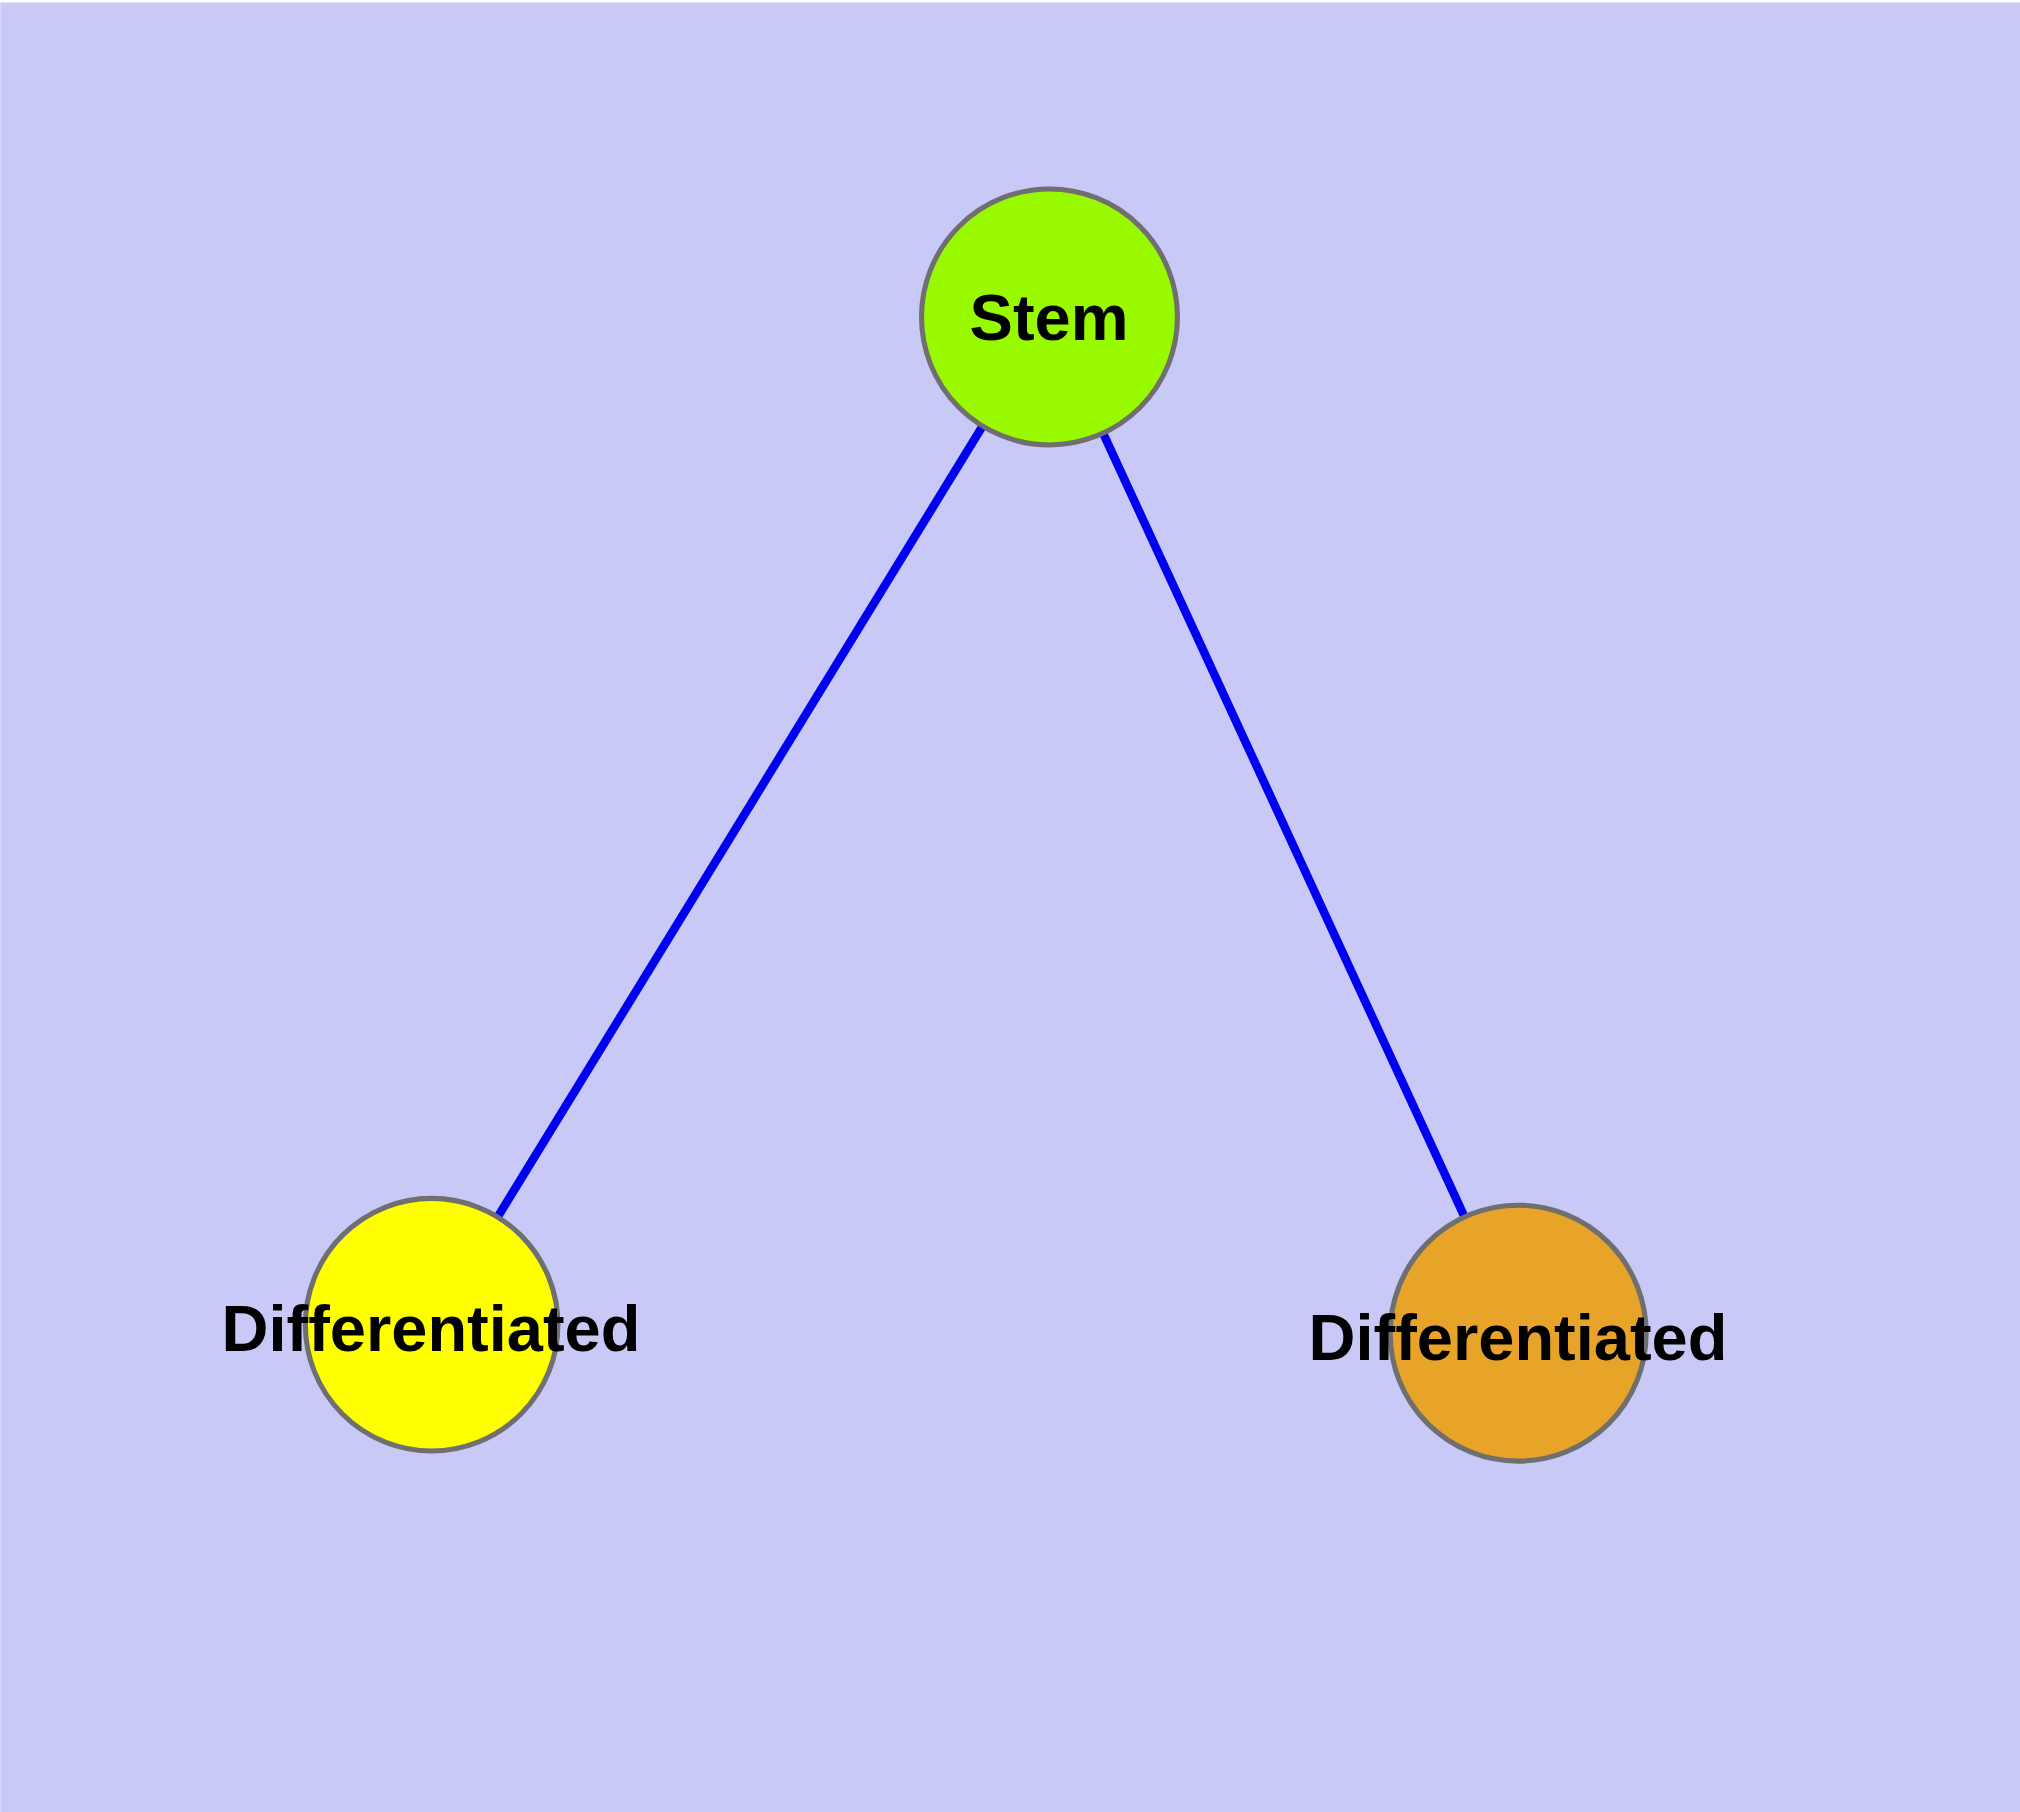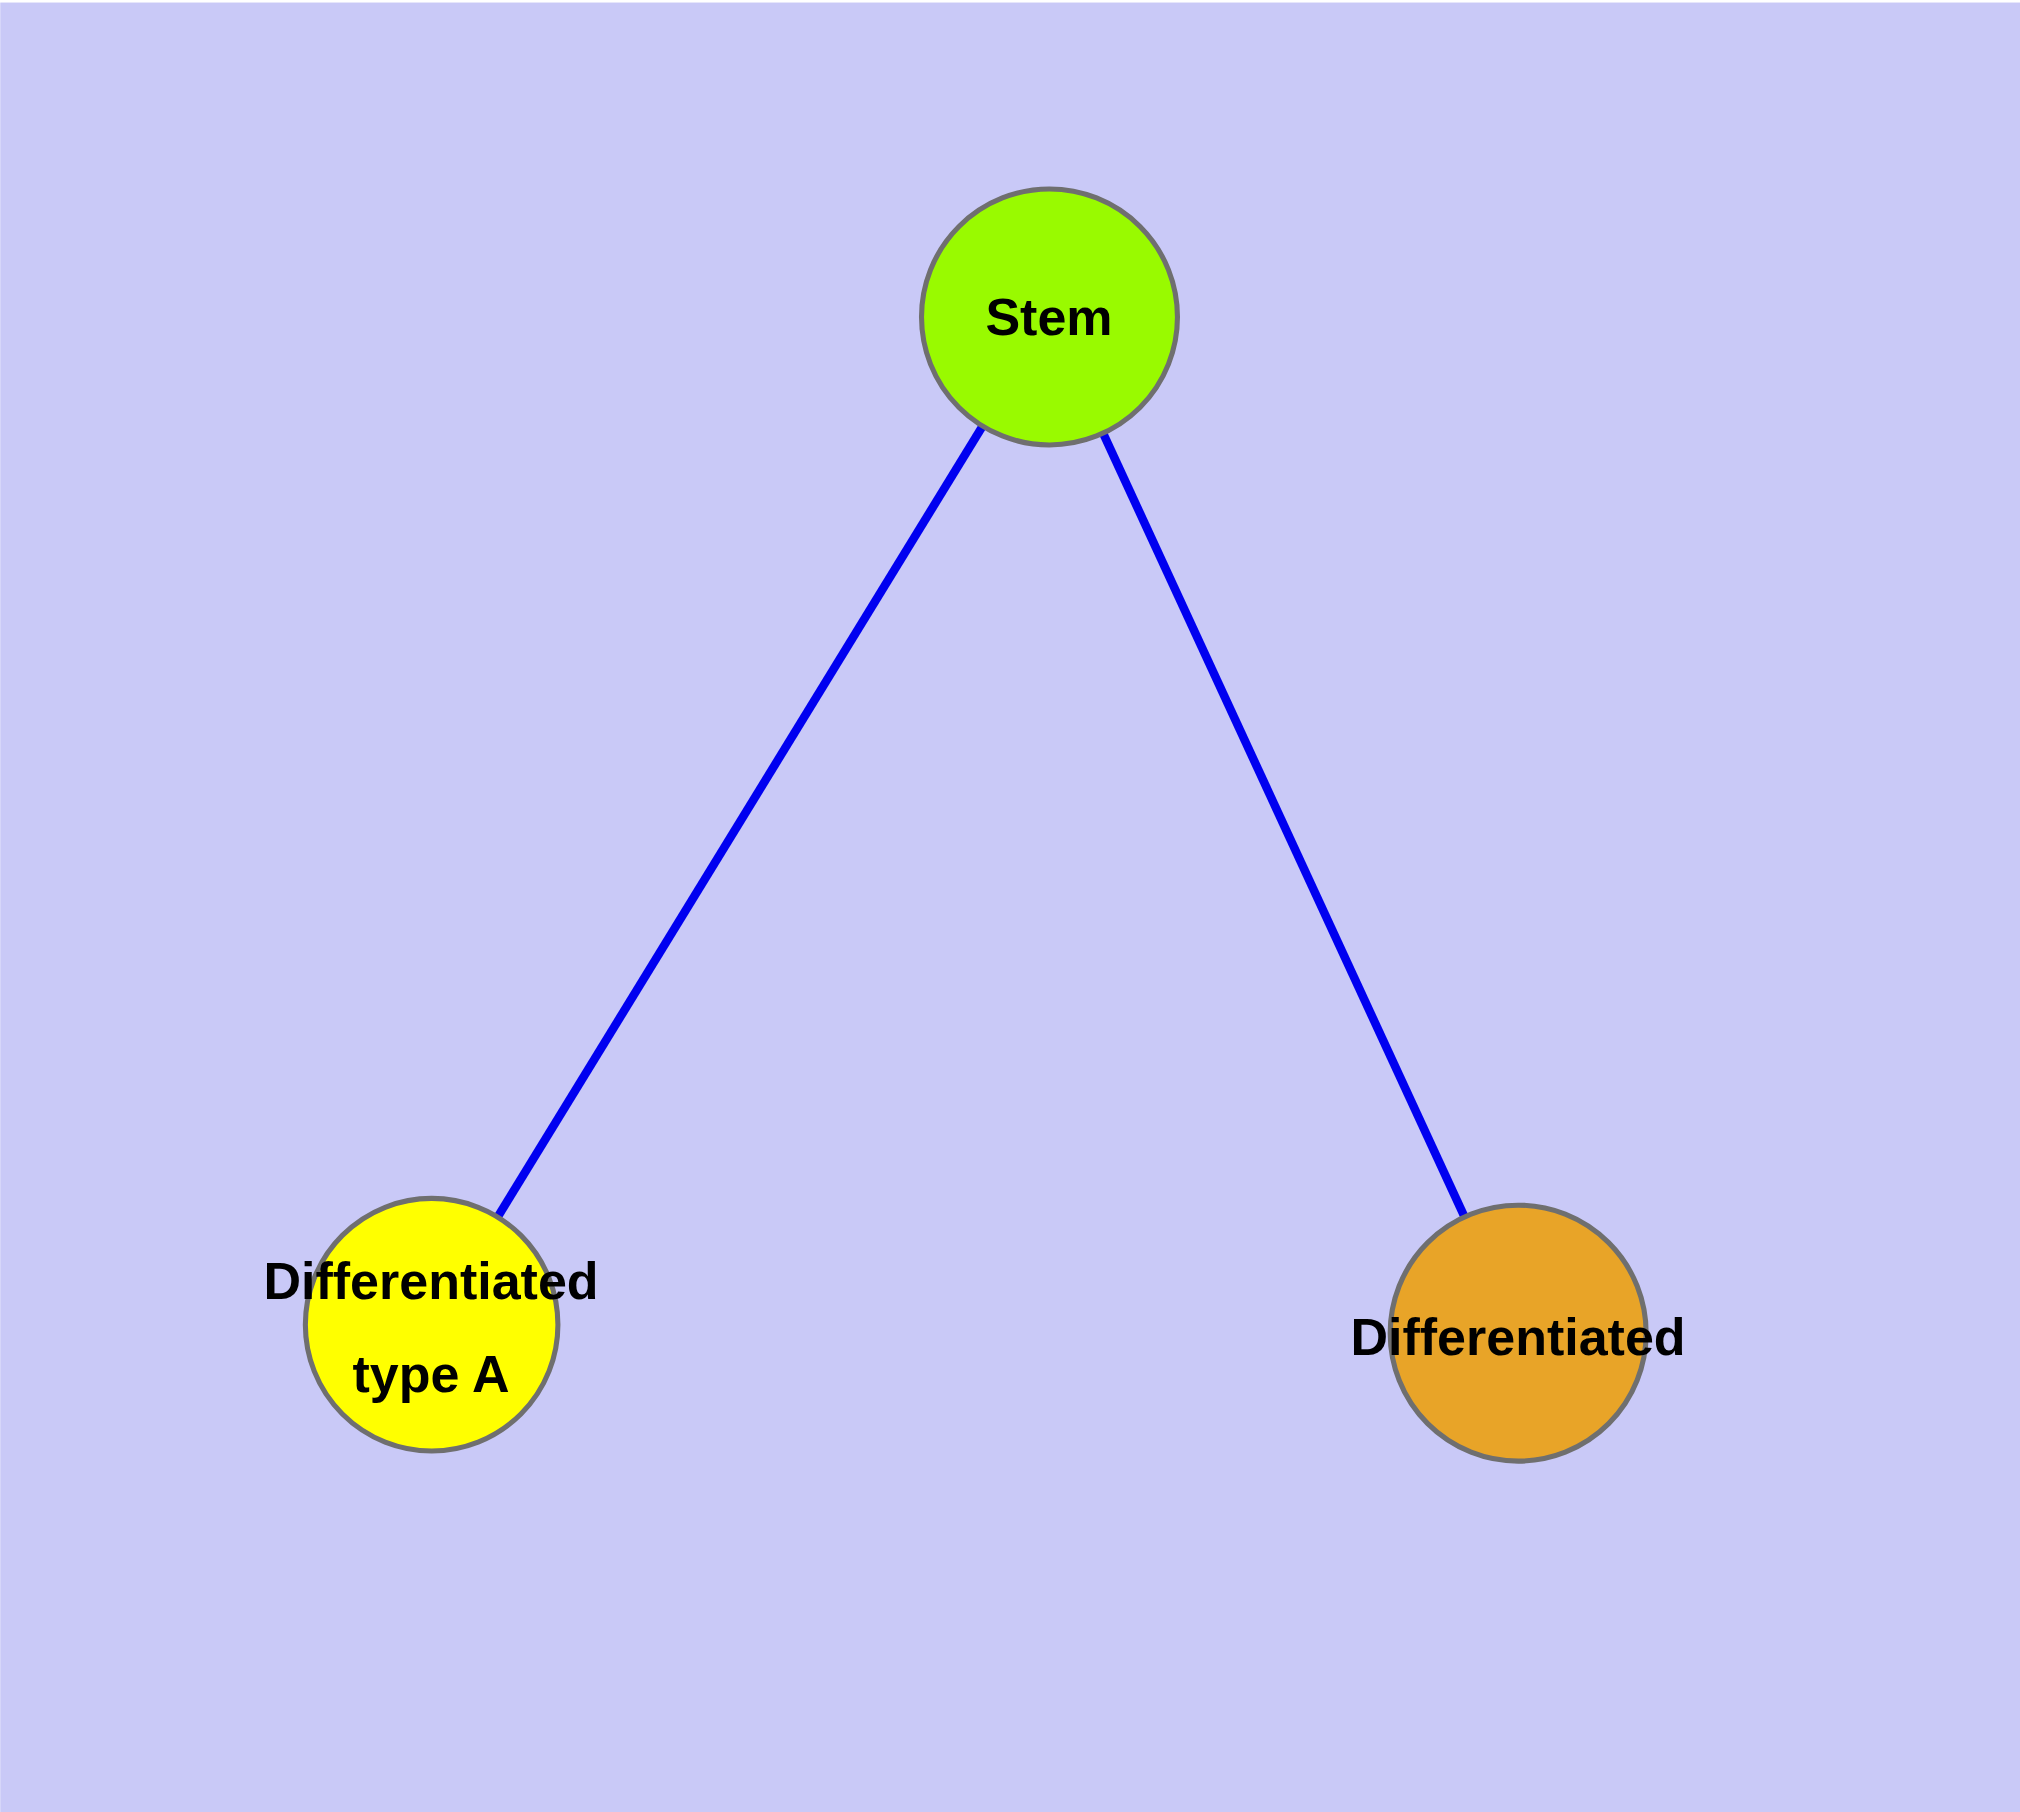--- a/index.html
+++ b/index.html
@@ -18,24 +18,24 @@
   }
   .stage svg {
     position: absolute;
     left: 0;
     top: 0;
     display: block;
   }
   .node-label {
     position: absolute;
     transform: translate(-50%, -50%);
-    text-align: center;
+    text-align: right;
     color: #000000;
     font-weight: bold;
-    font-size: 52px;
+    font-size: 65px;
     line-height: 93px;
     white-space: nowrap;
     pointer-events: none;
   }
   .node-label .line {
     display: block;
   }
 </style>
 </head>
 <body>
@@ -53,21 +53,20 @@
     <circle cx="509" cy="1563" r="149" stroke-width="6" fill="#FFFF00" stroke="#6F6F6F"></circle>
     <circle cx="1791" cy="1573" r="151" stroke-width="6" fill="#E8A428" stroke="#6F6F6F"></circle>
   </svg>
 
   <div class="node-label" style="left:1049px; top:317px;">
     <span class="line">Stem</span>
   </div>
 
   <div class="node-label" style="left:431px; top:1328px;">
     <span class="line">Differentiated</span>
-    <span class="line">type A</span>
   </div>
 
   <div class="node-label" style="left:1518px; top:1337px;">
     <span class="line">Differentiated</span>
   </div>
 
 </div>
 
 
 </body></html>

